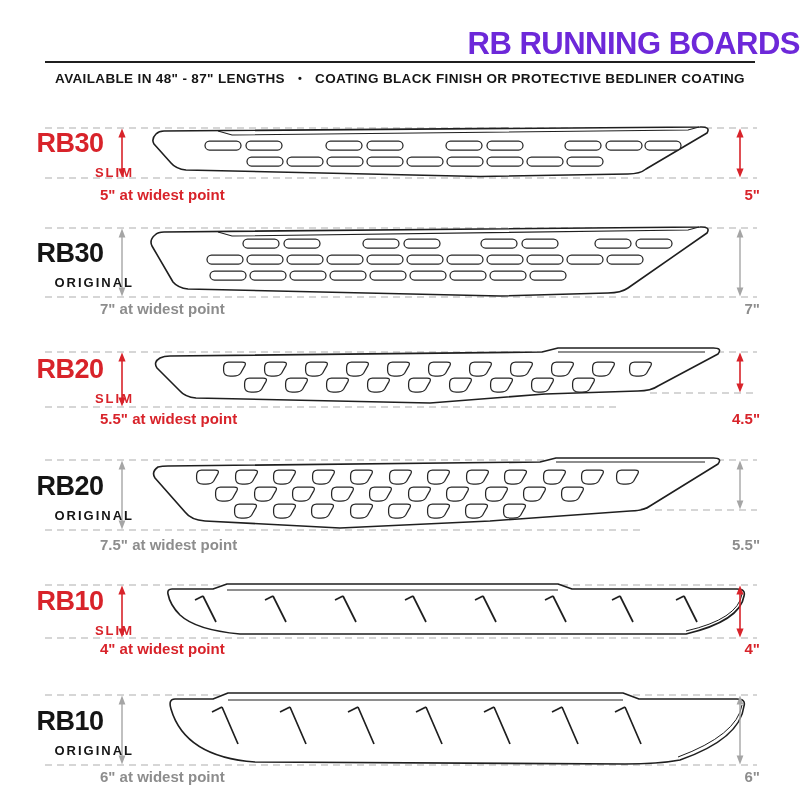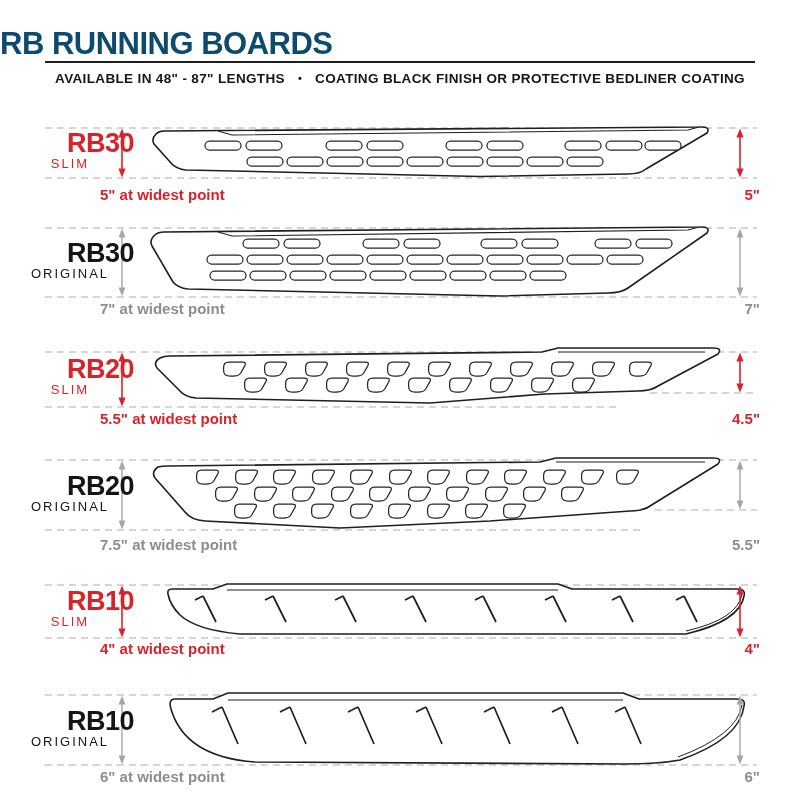--- a/index.html
+++ b/index.html
@@ -1,29 +1,29 @@
 <!DOCTYPE html>
 <html><head>
 <meta charset="utf-8">
 <style>
   html,body{margin:0;padding:0;background:#fff;}
   body{width:800px;height:800px;position:relative;overflow:hidden;
        font-family:"Liberation Sans",sans-serif;color:#151515;}
   .page{position:absolute;inset:0;}
-  .title{position:absolute;top:26px;left:0;width:100%;margin:0;text-align:left;
-         font-size:31px;font-weight:800;letter-spacing:-0.5px;color:#0c4a6e;}
+  .title{position:absolute;top:26px;left:0;width:100%;margin:0;text-align:right;
+         font-size:31px;font-weight:800;letter-spacing:-0.5px;color:#6d28d9;}
   .title-rule{position:absolute;top:61px;left:45px;width:710px;height:2px;background:#1f1f1f;}
   .subtitle{position:absolute;top:71px;left:0;width:100%;margin:0;text-align:center;
             font-size:13.5px;font-weight:700;letter-spacing:0.35px;color:#151515;white-space:nowrap;}
   .subtitle .sep{display:inline-block;margin:0 13px;font-size:11px;vertical-align:1px;}
   .row{position:absolute;left:0;width:800px;}
   .row .art{position:absolute;top:0;left:0;}
   .row .label{position:absolute;left:6px;width:128px;text-align:center;line-height:1;}
-  .model{font-size:27px;font-weight:800;letter-spacing:-0.5px;text-align:right;}
-  .variant{font-size:13px;font-weight:400;letter-spacing:2px;margin-top:0;}
+  .model{font-size:27px;font-weight:800;letter-spacing:-0.5px;}
+  .variant{font-size:13px;font-weight:700;letter-spacing:2px;margin-top:9px;text-align:right;}
   .caption{position:absolute;left:100px;font-size:15px;font-weight:700;white-space:nowrap;}
   .hdim{position:absolute;right:40px;font-size:15px;font-weight:700;text-align:right;}
   .slim .model,.slim .variant,.slim .caption,.slim .hdim{color:#d8232a;}
   .orig .model,.orig .variant{color:#151515;}
   .orig .caption,.orig .hdim{color:#8d8d8d;}
 </style>
 </head>
 <body>
 
 <div class="page">

